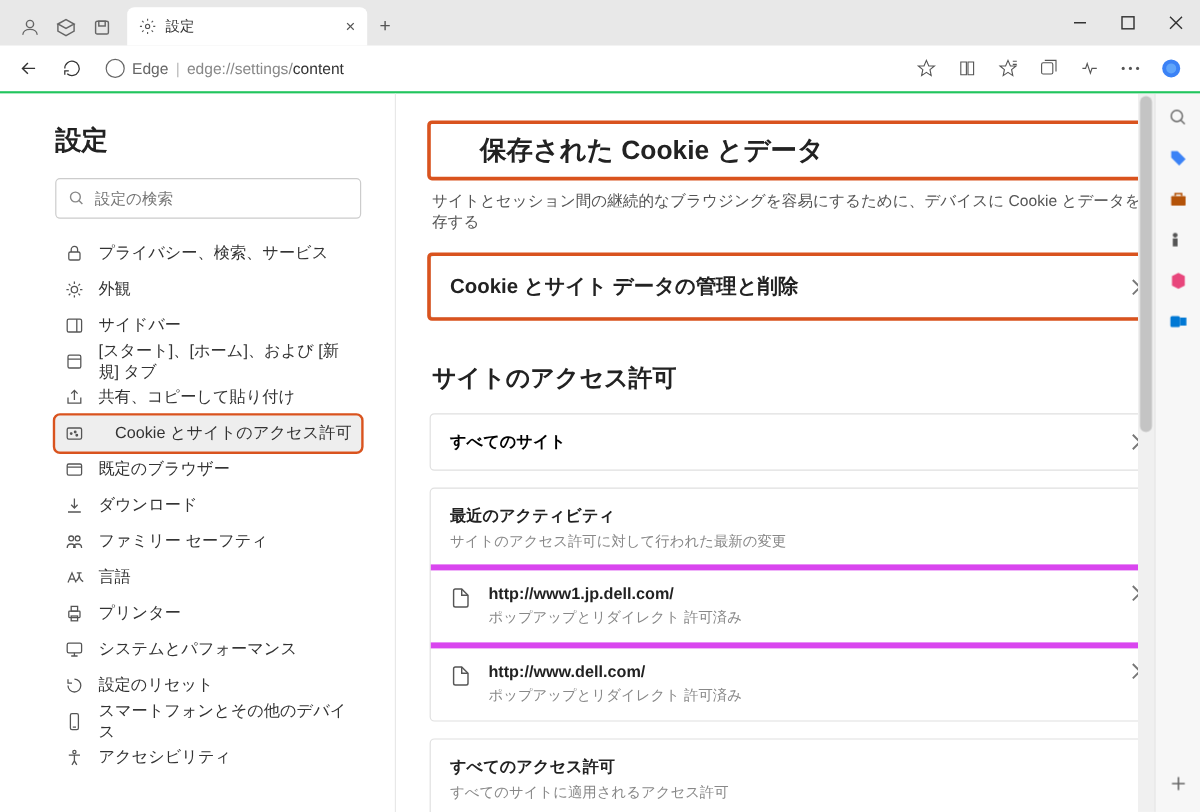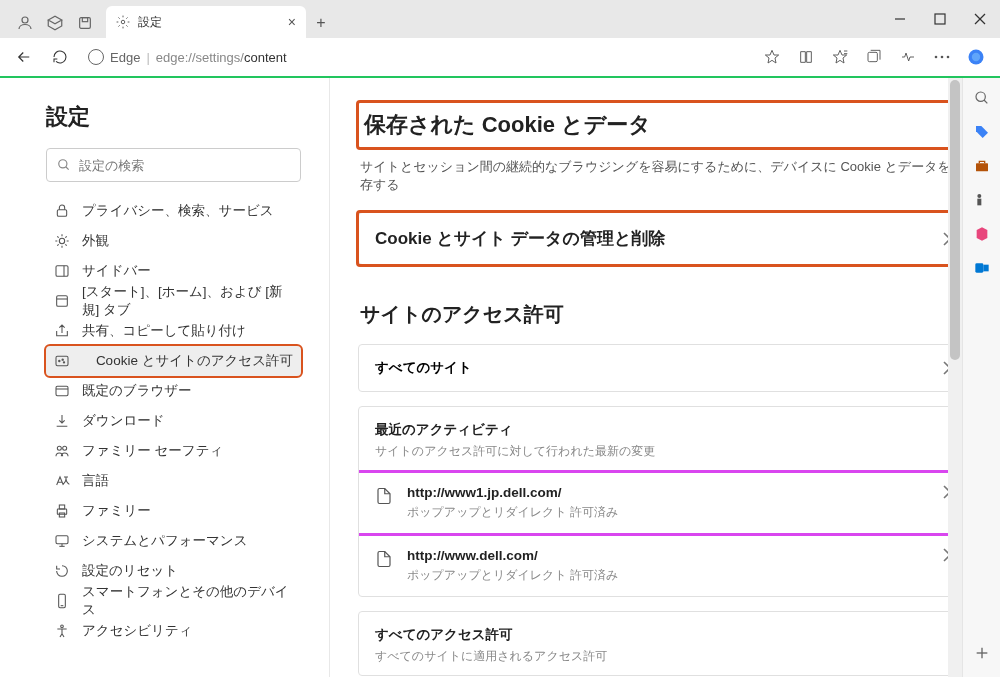--- a/index.html
+++ b/index.html
@@ -30,34 +30,34 @@
 .main { display:flex; height: calc(100% - 78px); background:#fff; }
 .sidebar { width: 330px; padding: 24px 28px 12px 46px; overflow-y:auto; border-right: 1px solid #e8e8e8; }
 .sidebar h1 { font-size: 22px; font-weight:600; margin-bottom: 16px; color:#222; }
 .search-box { display:flex; align-items:center; border:1px solid #ccc; border-radius:4px; height:34px; padding:0 10px; gap:8px; margin-bottom:14px; }
 .search-box input { border:none; outline:none; flex:1; font-size:13px; background:transparent; }
 .nav-item { display:flex; align-items:center; gap:12px; height:30px; padding:0 8px; font-size:13.5px; color:#333; border-radius:4px; cursor:pointer; margin-bottom:0px; }
 .nav-item.selected { background:#eee; position:relative;justify-content:space-between; }
 .nav-icon { width:16px; height:16px; display:flex; align-items:center; justify-content:center; color:#555; flex-shrink:0; }
 
 .content { flex:1; padding: 24px 32px 24px 28px; overflow-y:auto; position:relative; }
-.section-title { font-size: 22px; font-weight:600; color:#222; padding: 8px 6px; }
+.section-title { font-size: 22px; font-weight:600; color:#222; padding: 8px 6px; margin-left: 36px; }
 .subtitle { font-size: 13px; color:#555; margin: 10px 0 18px 2px; }
 .card-row { background:#fff; border:1px solid #e0e0e0; border-radius:4px; padding: 14px 16px; display:flex; align-items:center; margin-bottom:10px; }
 .card-row .label { font-size:17px; font-weight:600; color:#222; }
 .card-row .chev { margin-left:auto; color:#777; }
 .highlight { outline: 3px solid #d9531e; outline-offset: -1px; border-radius:2px; margin-bottom: 4px;}
 .highlight-selected { outline: 2px solid #d9531e; }
 
 .h2 { font-size: 20px; font-weight:600; color:#222; margin: 36px 0 16px 2px; }
 .panel { border:1px solid #e0e0e0; border-radius:4px; margin-bottom:14px; }
 .panel-header { padding: 14px 16px 10px; }
 .panel-header .label { font-size:13.5px; font-weight:600; color:#222; }
 .panel-header .sub { font-size:12px; color:#888; margin-top:4px; }
-.panel-row { display:flex; align-items:flex-start; padding: 12px 16px; border-top:3px solid #d946ef; gap:12px; }
+.panel-row { display:flex; align-items:flex-start; padding: 12px 16px; border-top:5px solid #d946ef; gap:12px; }
 .file-icon { width:20px; height:20px; flex-shrink:0; margin-top:2px; }
 .panel-row .rlabel { font-size:13.5px; font-weight:600; color:#222; }
 .panel-row .rsub { font-size:12px; color:#888; margin-top:4px; }
 
 
 .rail { position:absolute; right:0; top:78px; width:38px; background:#f7f7f7; border-left:1px solid #e5e5e5; height:calc(100% - 78px); display:flex; flex-direction:column; align-items:center; padding-top:10px; gap:14px; }
 .rail-icon { width:20px; height:20px; display:flex; align-items:center; justify-content:center; }
 
 .scrollbar-v { position:absolute; right:38px; top:78px; width:14px; height:calc(100% - 78px); background:#f0f0f0; }
 .scrollbar-thumb { width:10px; background:#c4c4c4; border-radius:5px; margin:2px auto 0; height:280px; }
@@ -284,21 +284,21 @@
           <span>言語</span>
         </div>
         <div class="nav-item">
           <span class="nav-icon">
             <svg width="16" height="16" viewBox="0 0 24 24" fill="none" stroke="#555" stroke-width="1.6">
               <rect x="5" y="9" width="14" height="8" rx="1"></rect>
               <rect x="8" y="3" width="8" height="6"></rect>
               <rect x="8" y="15" width="8" height="6"></rect>
             </svg>
           </span>
-          <span>ファミリー</span>
+          <span>プリンター</span>
         </div>
         <div class="nav-item">
           <span class="nav-icon">
             <svg width="16" height="16" viewBox="0 0 24 24" fill="none" stroke="#555" stroke-width="1.6">
               <rect x="3" y="4" width="18" height="12" rx="2"></rect>
               <line x1="8" y1="20" x2="16" y2="20"></line>
               <line x1="12" y1="16" x2="12" y2="20"></line>
             </svg>
           </span>
           <span>システムとパフォーマンス</span>

